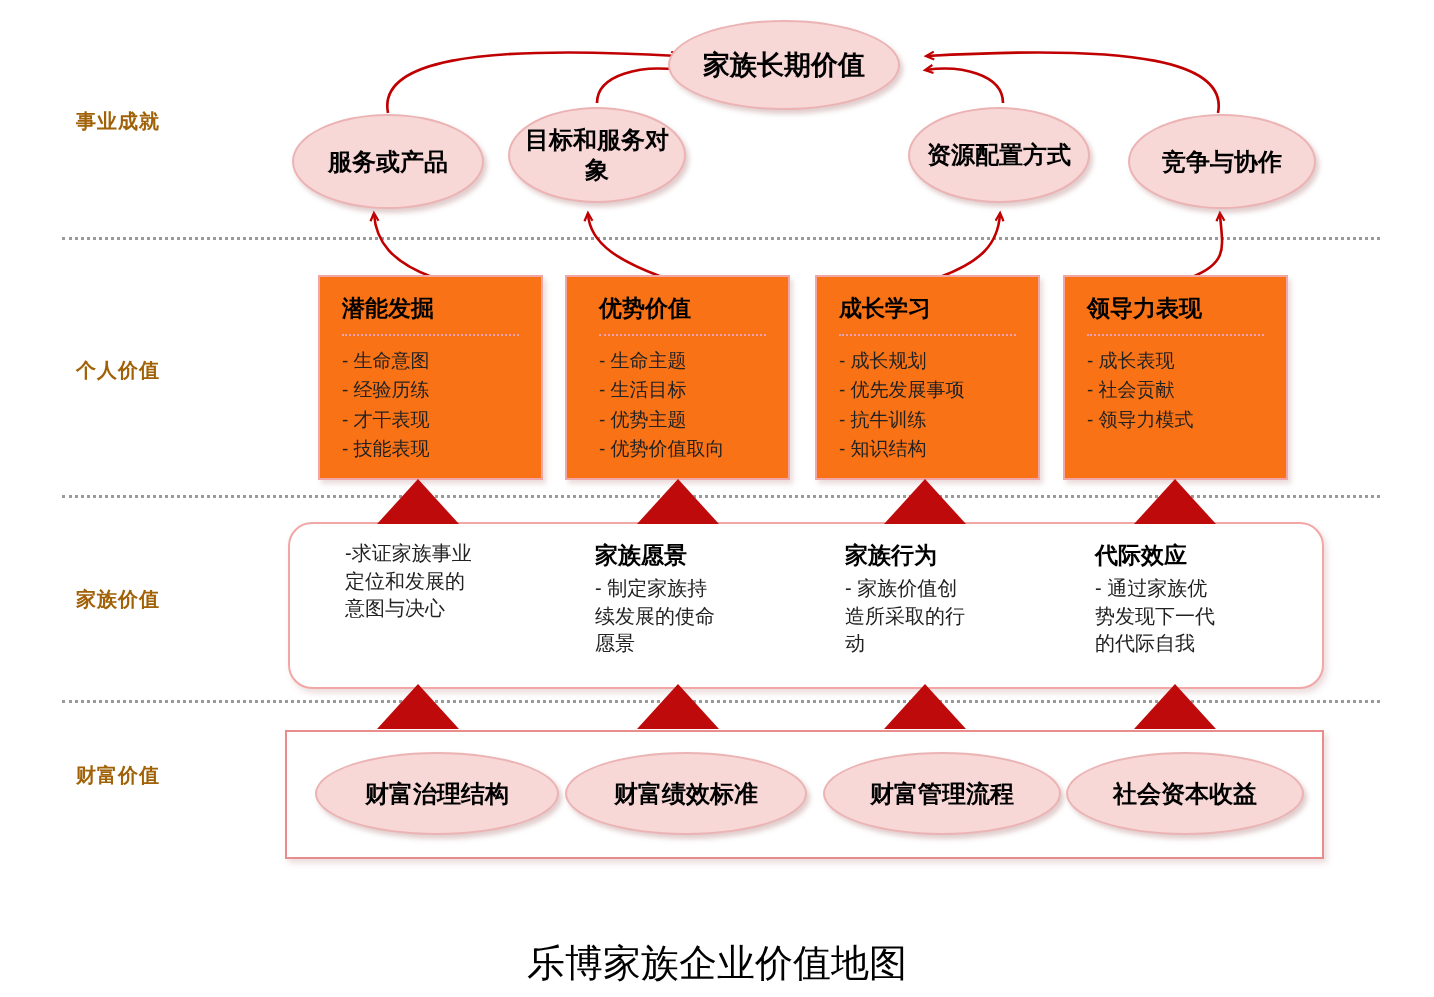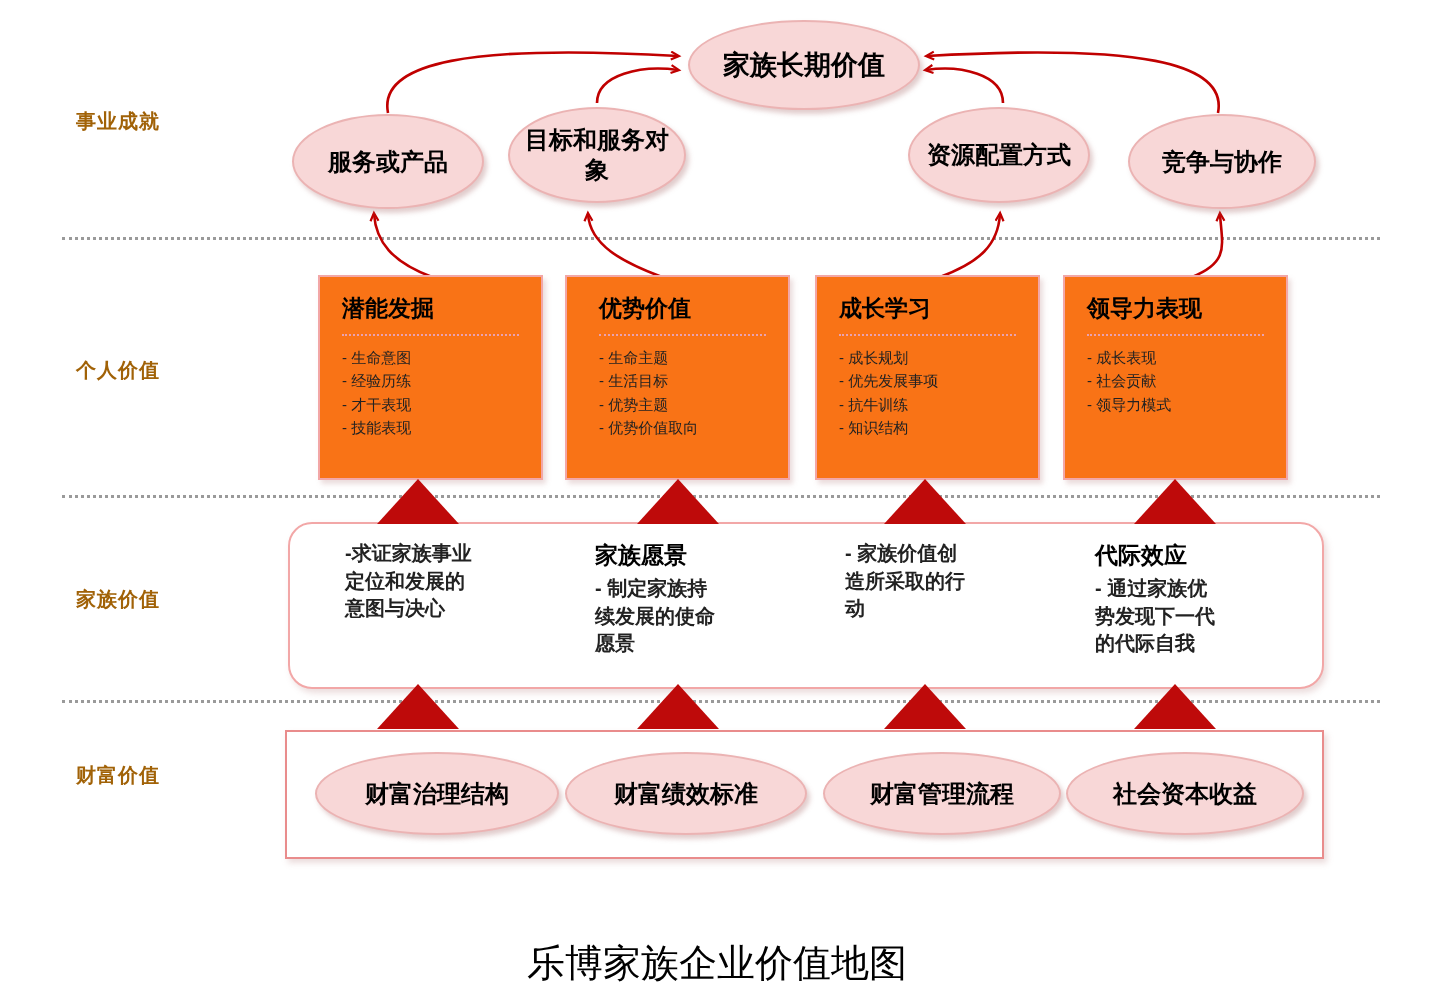--- a/index.html
+++ b/index.html
@@ -18,28 +18,28 @@
     text-align:center;font-weight:bold;color:#000;z-index:3;}
   .ellipse.big{font-size:27px;}
   .ellipse.mid{font-size:24px;line-height:1.25;padding:0 14px;box-sizing:border-box;}
   .ellipse.small{font-size:24px;}
 
   
   .pbox{position:absolute;top:275px;width:225px;height:205px;background:#f97316;border:2px solid #F2A7A7;
     box-shadow:3px 4px 5px rgba(190,140,140,0.30);box-sizing:border-box;padding:16px 10px 0 22px;z-index:3;}
   .pbox .pbox-title{font-size:23px;font-weight:bold;color:#000;}
   .pbox .pbox-rule{border-top:2px dotted #E8A2B2;margin:10px 12px 10px 0;}
-  .pbox .pbox-item{font-size:15px;line-height:1.55;color:#222;white-space:nowrap;}
+  .pbox .pbox-item{font-size:19px;line-height:1.55;color:#222;white-space:nowrap;}
 
   
   .family-box{position:absolute;left:288px;top:522px;width:1032px;height:163px;background:#fff;
     border:2px solid #F2A7A7;border-radius:24px;box-shadow:3px 4px 6px rgba(190,140,140,0.30);z-index:2;}
   .fcol{position:absolute;top:18px;width:215px;z-index:3;}
   .fcol .fcol-title{font-size:23px;font-weight:bold;color:#000;margin-bottom:4px;}
-  .fcol .fcol-desc{font-size:20px;line-height:1.38;color:#222;width:132px;font-weight:bold;}
+  .fcol .fcol-desc{font-size:20px;line-height:1.38;color:#222;width:132px;}
 
   
   .wealth-box{position:absolute;left:285px;top:730px;width:1035px;height:125px;background:#fff;
     border:2px solid #E98C8C;box-shadow:3px 4px 6px rgba(190,140,140,0.30);z-index:2;}
 
   
   .tri{position:absolute;width:0;height:0;border-left:41px solid transparent;border-right:41px solid transparent;
     border-bottom:45px solid #BE0A0A;z-index:4;}
 
   
@@ -72,21 +72,21 @@
       <path d="M 940,277 C 980,262 998,245 1000,214" marker-end="url(#vhead)"></path>
       <path d="M 1192,277 C 1230,262 1222,245 1220,214" marker-end="url(#vhead)"></path>
     </g>
   </svg>
 
   <div class="row-label" style="top:108px;">事业成就</div>
   <div class="row-label" style="top:357px;">个人价值</div>
   <div class="row-label" style="top:586px;">家族价值</div>
   <div class="row-label" style="top:762px;">财富价值</div>
 
-  <div class="ellipse big" style="left:688px;top:20px;width:228px;height:86px;">
+  <div class="ellipse big" style="left:668px;top:20px;width:228px;height:86px;">
     <span>家族长期价值</span>
   </div>
 
   <div class="ellipse small" style="left:292px;top:114px;width:188px;height:91px;">
     <span>服务或产品</span>
   </div>
   <div class="ellipse mid" style="left:508px;top:107px;width:178px;height:96px;">
     <span>目标和服务对象</span>
   </div>
   <div class="ellipse mid" style="left:908px;top:107px;width:182px;height:96px;">
@@ -135,20 +135,21 @@
 
   <div class="family-box"></div>
   <div class="fcol" style="left:345px;top:540px;">
     <div class="fcol-desc">-求证家族事业定位和发展的意图与决心</div>
   </div>
   <div class="fcol" style="left:595px;top:540px;">
     <div class="fcol-title">家族愿景</div>
     <div class="fcol-desc">- 制定家族持续发展的使命愿景</div>
   </div>
   <div class="fcol" style="left:845px;top:540px;">
+    <div class="fcol-title">家族行为</div>
     <div class="fcol-desc">- 家族价值创造所采取的行动</div>
   </div>
   <div class="fcol" style="left:1095px;top:540px;">
     <div class="fcol-title">代际效应</div>
     <div class="fcol-desc">- 通过家族优势发现下一代的代际自我</div>
   </div>
 
   <div class="tri" style="left:377px;top:684px;"></div>
   <div class="tri" style="left:637px;top:684px;"></div>
   <div class="tri" style="left:884px;top:684px;"></div>

